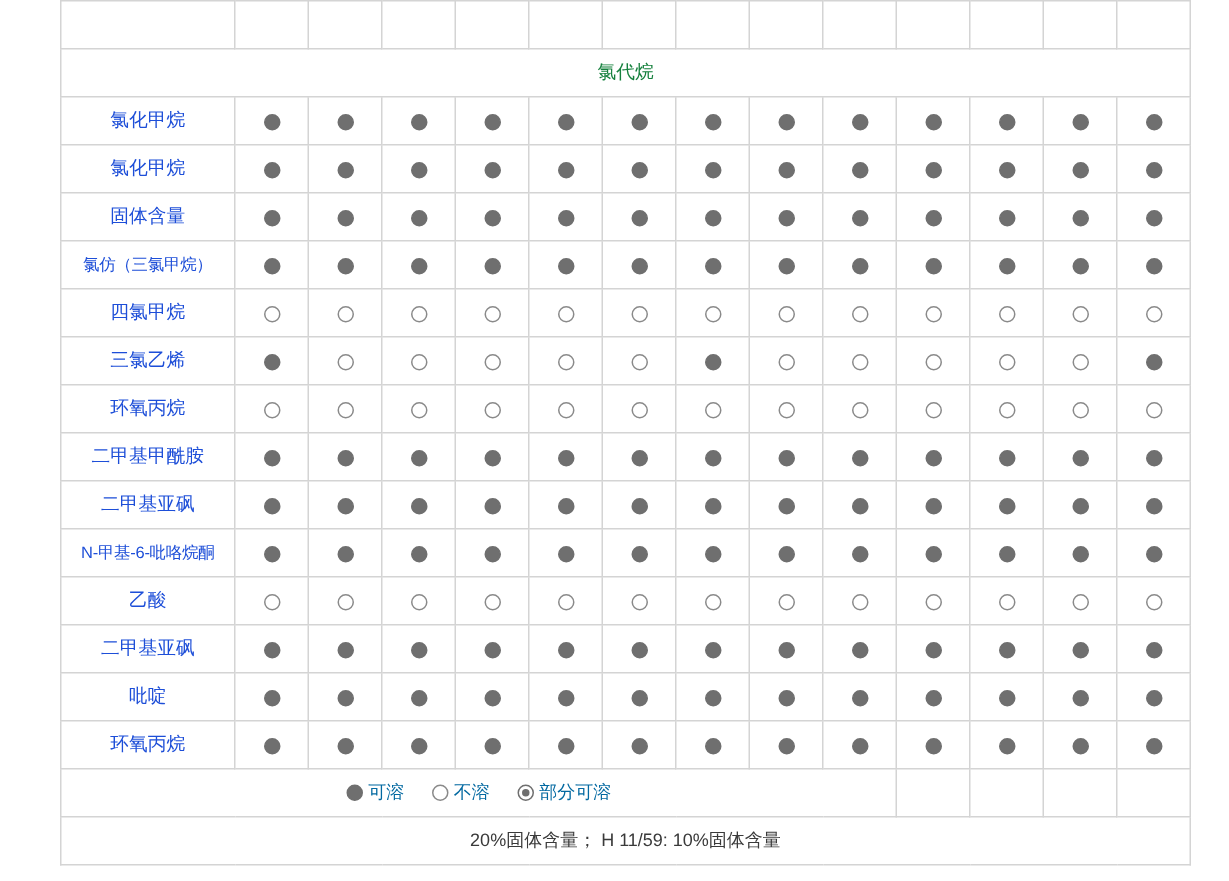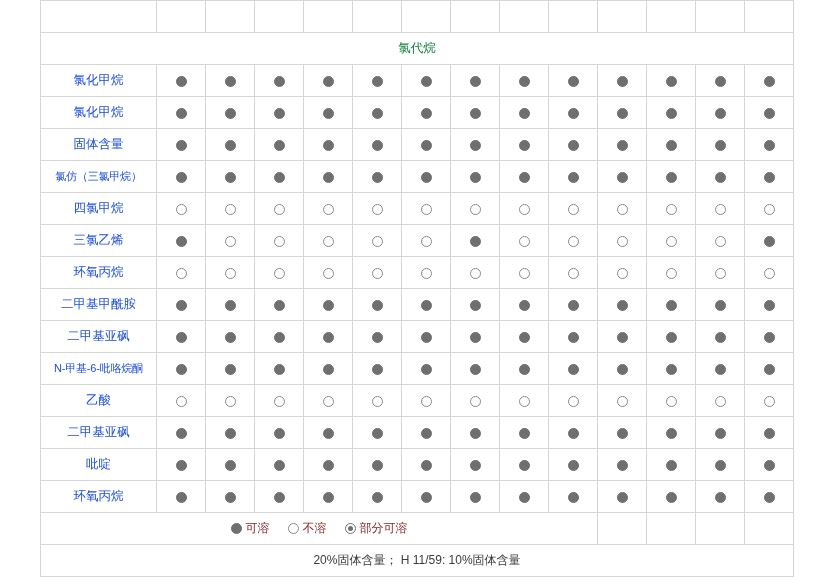--- a/index.html
+++ b/index.html
@@ -52,21 +52,21 @@
   td.section {
     font-size: 12.5px;
     color: #15803d;
     height: 30px;
   }
   td.blank {
     height: 22px;
   }
   td.legend {
     font-size: 12px;
-    color: #7f1d1d;
+    color: #0369a1;
     height: 30px;
   }
   td.footer {
     font-size: 12px;
     color: #3a3a3a;
     height: 32px;
   }
   .dot {
     display: inline-block;
     width: 9px;

